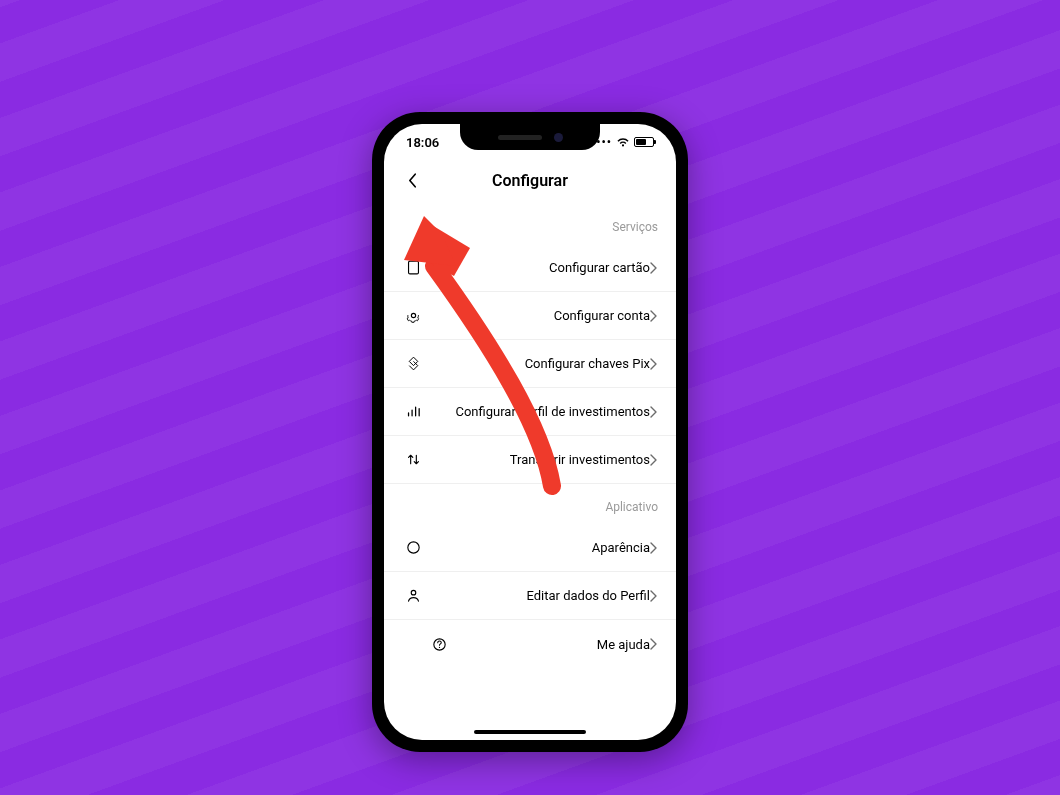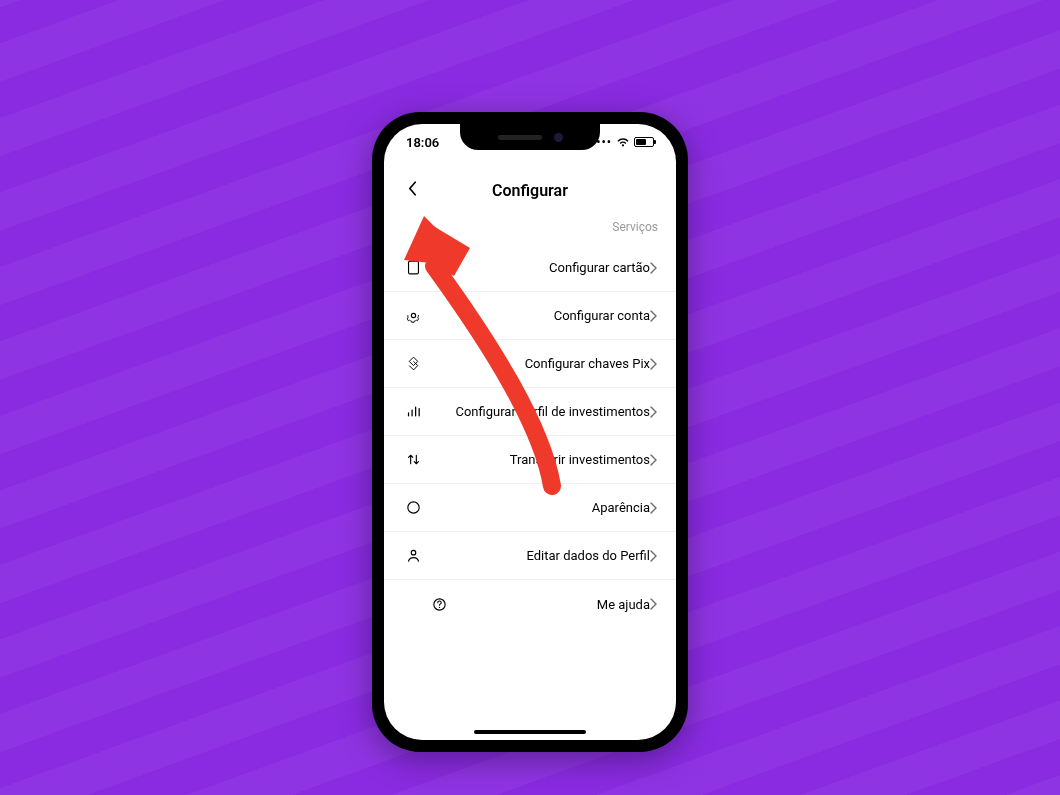--- a/index.html
+++ b/index.html
@@ -132,21 +132,21 @@
       border-radius: 1px;
     }
     
     .nav-header {
       position: absolute;
       top: 36px;
       left: 0;
       right: 0;
       height: 40px;
       display: flex;
-      align-items: flex-end;
+      align-items: center;
       justify-content: center;
     }
     .nav-back {
       position: absolute;
       left: 16px;
       width: 24px;
       height: 24px;
       display: flex;
       align-items: center;
       justify-content: center;
@@ -317,20 +317,21 @@
           <svg viewBox="0 0 24 24" width="17" height="17">
               <path d="M8 18V6m0 0l-3 3m3-3l3 3M16 6v12m0 0l3-3m-3 3l-3-3" stroke="#000" stroke-width="1.6" fill="none" stroke-linecap="round" stroke-linejoin="round"></path>
             </svg>
         </span>
         <span class="list-label">Transferir investimentos</span>
         <svg class="chevron-right" viewBox="0 0 8 12">
             <path d="M1 1l5 5-5 5" stroke="#6b6b6b" stroke-width="1.4" fill="none" stroke-linecap="round" stroke-linejoin="round"></path>
           </svg>
       </div>
 
+      <div class="section-header">Aplicativo</div>
 
       <div class="list-item">
         <span class="list-icon">
           <svg viewBox="0 0 24 24" width="17" height="17">
               <circle cx="12" cy="12" r="8" stroke="#000" stroke-width="1.6" fill="none"></circle>
               <path d="M12 4a8 8 0 000 16 6 6 0 010-16z" fill="#000"></path>
             </svg>
         </span>
         <span class="list-label">Aparência</span>
         <svg class="chevron-right" viewBox="0 0 8 12">

